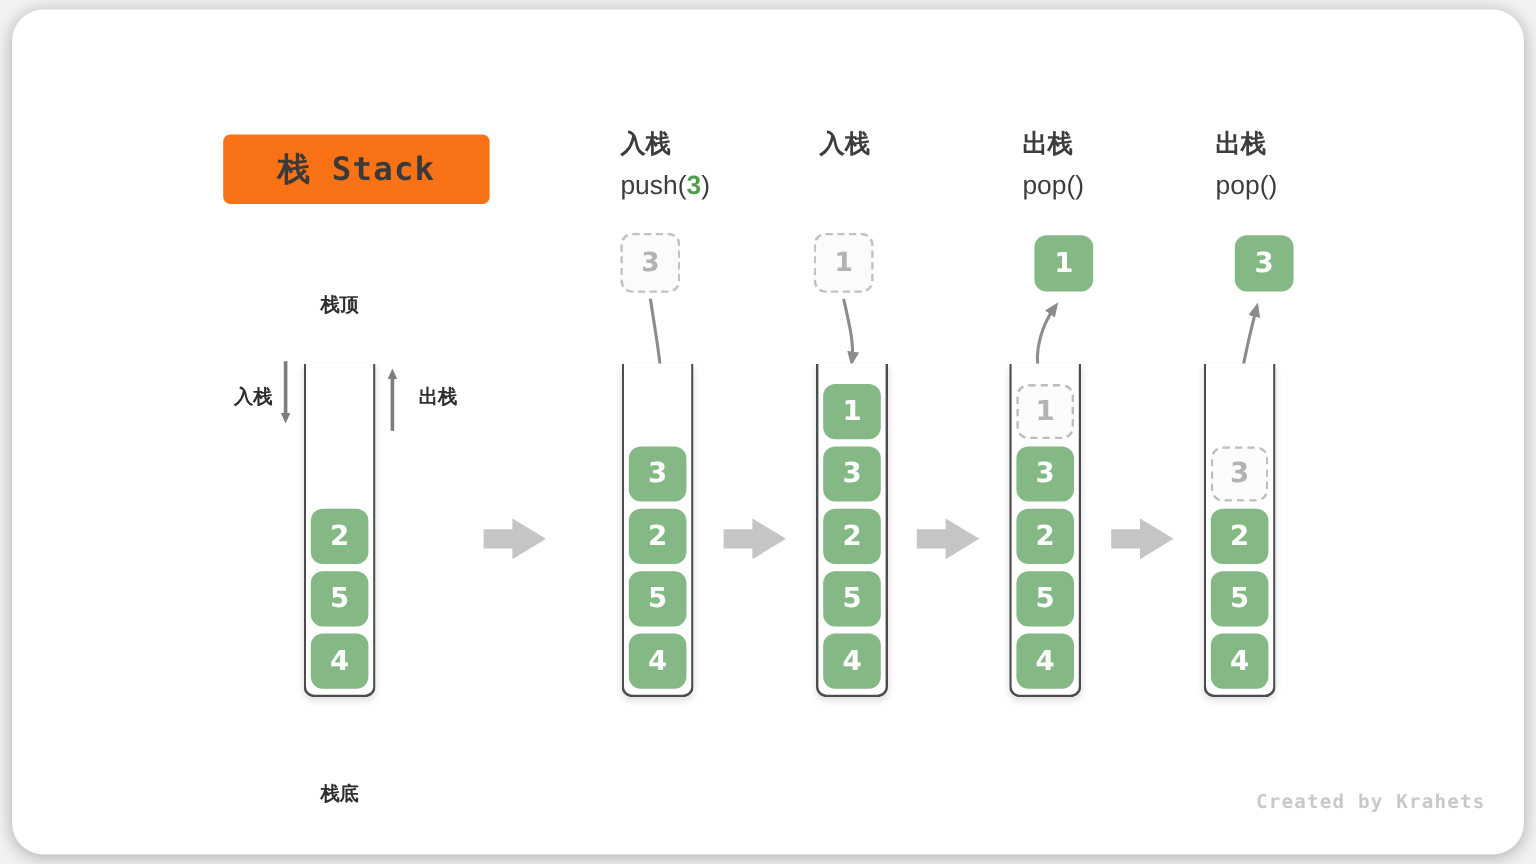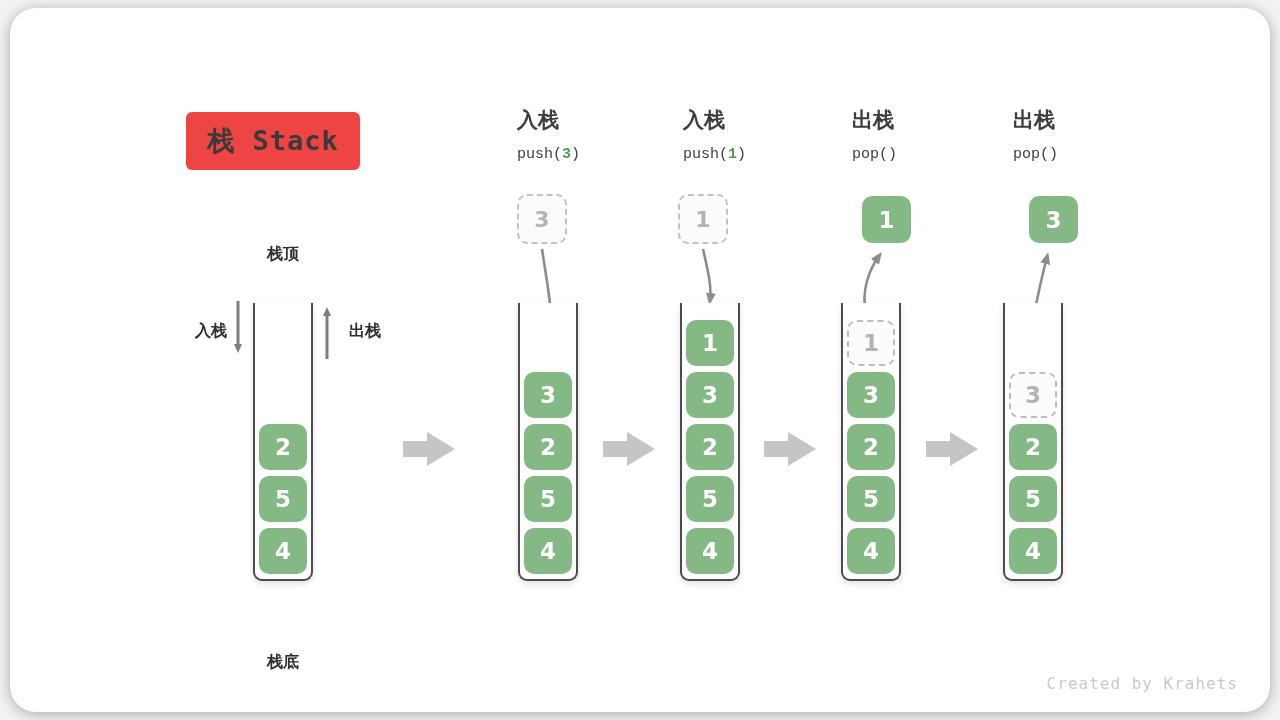--- a/index.html
+++ b/index.html
@@ -9,36 +9,36 @@
     font-family:"DejaVu Sans", sans-serif;
   }
   .card {
     position:absolute; left:10px; top:8px; width:1260px; height:704px;
     background:#ffffff; border-radius:26px;
     box-shadow:0 2px 14px rgba(0,0,0,0.30);
   }
   .overlay { position:absolute; left:0; top:0; width:1280px; height:720px; pointer-events:none; }
 
   .title-box {
-    position:absolute; left:186px; top:112px; width:174px; height:58px;
-    background:#ef4444; border-radius:6px;
+    position:absolute; left:186px; top:112px; width:222px; height:58px;
+    background:#f97316; border-radius:6px;
     display:flex; align-items:center; justify-content:center;
     font-family:"DejaVu Sans Mono", monospace;
     font-size:27px; font-weight:bold; color:#3a3a3a; letter-spacing:1px;
   }
 
   .cn-label {
     position:absolute; font-size:16px; font-weight:bold; color:#2e2e2e;
     text-align:center; white-space:nowrap;
   }
 
   .col-header { position:absolute; width:170px; }
   .col-header .cn { font-size:21px; font-weight:bold; color:#3d3d3d; line-height:26px; margin-bottom:9px; }
   .col-header .code {
-    font-family:Liberation Mono, monospace; font-size:15px; color:#3d3d3d; line-height:26px;
+    font-family:Liberation Sans, sans-serif; font-size:22px; color:#3d3d3d; line-height:26px;
   }
   .col-header .code .num { color:#4e9e4c; font-weight:bold; }
 
   .well {
     position:absolute; top:303px; width:60px; height:278px; box-sizing:border-box;
     border-left:2px solid #4c4c4c; border-right:2px solid #4c4c4c; border-bottom:2px solid #4c4c4c;
     border-radius:0 0 9px 9px; background:#ffffff;
     box-shadow:0 3px 6px rgba(0,0,0,0.12);
   }
 
@@ -59,23 +59,24 @@
     display:flex; align-items:center; justify-content:center;
   }
   .float-solid {
     position:absolute; width:49px; height:47px;
     background:#84b885; border-radius:10px;
     color:#ffffff; font-size:23px; font-weight:bold;
     display:flex; align-items:center; justify-content:center;
   }
 
   .watermark {
-    position:absolute; right:42px; top:674px; width:320px; text-align:right;
+    position:absolute; right:42px; top:658px; width:320px; text-align:right;
     font-family:"DejaVu Sans Mono", monospace; font-size:16px; color:#c9c9c9;
     letter-spacing:1px;
+    font-weight:bold;
   }
 </style>
 </head>
 <body>
 
 <div class="page">
   <div class="card"></div>
 
   <svg class="overlay" viewBox="0 0 1280 720">
     <defs>
@@ -109,21 +110,20 @@
   <div class="cn-label" style="left:233px; top:613px; width:100px;margin-top:39px;">栈底</div>
   <div class="cn-label" style="left:186px; top:321px; width:50px;">入栈</div>
   <div class="cn-label" style="left:340px; top:321px; width:50px;">出栈</div>
 
   <div class="col-header" style="left:517px; top:107px;">
     <div class="cn">入栈</div>
     <div class="code"><span>push(</span><span class="num">3</span><span>)</span></div>
   </div>
   <div class="col-header" style="left:683px; top:107px;">
     <div class="cn">入栈</div>
-    <div class="code"><span>push(</span><span class="num">1</span><span>)</span></div>
   </div>
   <div class="col-header" style="left:852px; top:107px;">
     <div class="cn">出栈</div>
     <div class="code"><span>pop(</span><span class="num"></span><span>)</span></div>
   </div>
   <div class="col-header" style="left:1013px; top:107px;">
     <div class="cn">出栈</div>
     <div class="code"><span>pop(</span><span class="num"></span><span>)</span></div>
   </div>
 

